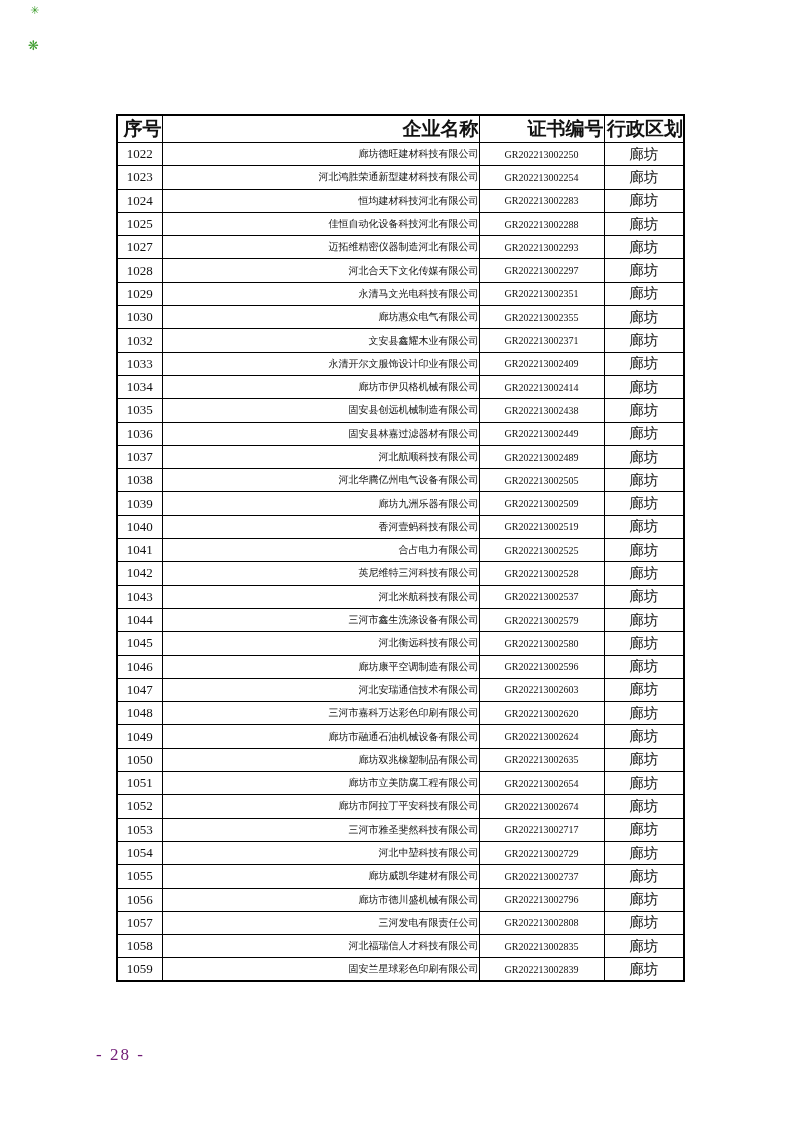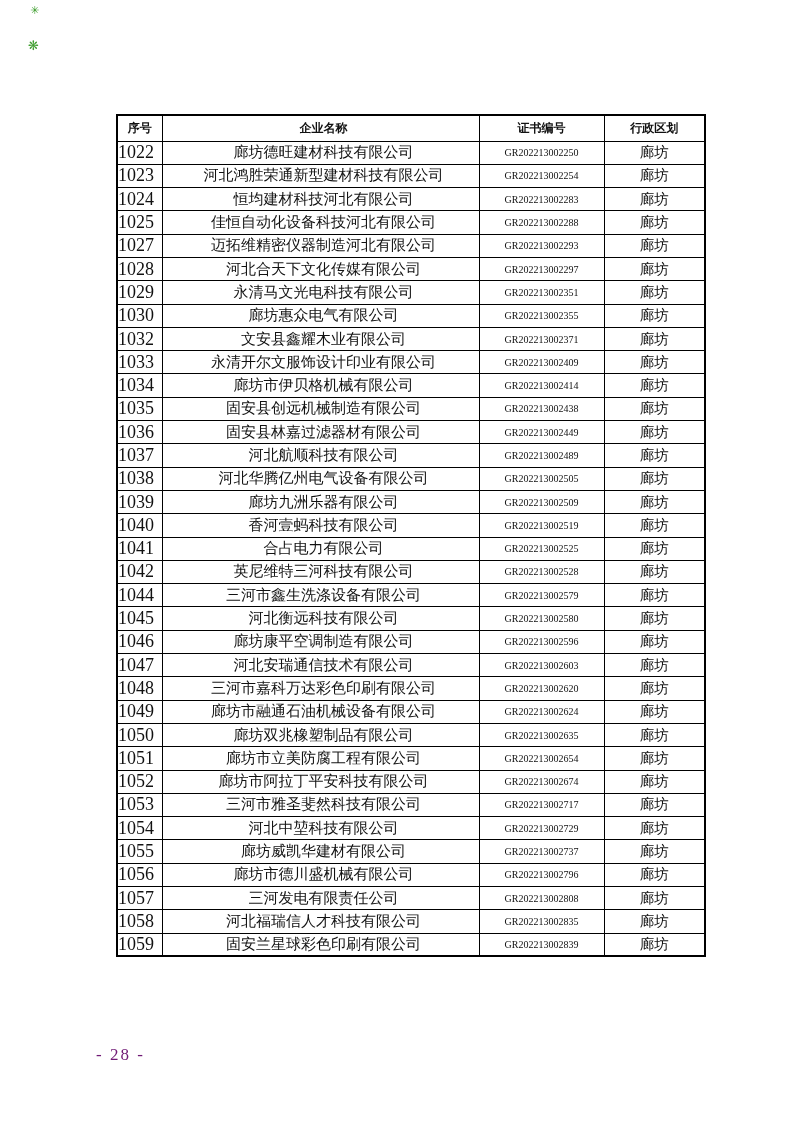--- a/index.html
+++ b/index.html
@@ -32,29 +32,29 @@
     border: 1px solid #000000;
     overflow: hidden;
     white-space: nowrap;
     vertical-align: middle;
   }
   .doc-table { border: 2px solid #000000; }
   .doc-table thead tr { height: 26px; }
   .doc-table tbody tr { height: 23.3px; }
   .doc-table th {
     font-weight: bold;
-    font-size: 12px;
-    text-align: center;
+    font-size: 19px;
+    text-align: right;
     font-family: "Liberation Serif", "DejaVu Serif", serif;
     margin-left: 24px;
   }
-  .col-seq   { width: 45px;  font-size: 18px; font-family: "Liberation Serif", serif; }
-  .col-name  { width: 317px; text-align: center;   font-size: 15px; padding-left: 6px; }
+  .col-seq   { width: 45px;  text-align: center; font-size: 13px; font-family: "Liberation Serif", serif; }
+  .col-name  { width: 317px; text-align: right;   font-size: 10px; padding-left: 6px; }
   .col-cert  { width: 125px; text-align: center; font-size: 10px; font-family: "Liberation Serif", serif; }
-  .col-region{ width: 101px;  text-align: center; font-size: 14.5px; }
+  .col-region{ width: 80px;  text-align: center; font-size: 14.5px; }
 
   .page-number {
     position: absolute;
     left: 96px; top: 1045px;
     font-size: 17px;
     letter-spacing: 2px;
     color: #701a75;
     font-family: "Liberation Serif", "DejaVu Serif", serif;
   }
 </style>
@@ -182,20 +182,26 @@
         <td class="col-cert">GR202213002525</td>
         <td class="col-region">廊坊</td>
       </tr>
       <tr>
         <td class="col-seq">1042</td>
         <td class="col-name">英尼维特三河科技有限公司</td>
         <td class="col-cert">GR202213002528</td>
         <td class="col-region">廊坊</td>
       </tr>
       <tr>
+        <td class="col-seq">1043</td>
+        <td class="col-name">河北米航科技有限公司</td>
+        <td class="col-cert">GR202213002537</td>
+        <td class="col-region">廊坊</td>
+      </tr>
+      <tr>
         <td class="col-seq">1044</td>
         <td class="col-name">三河市鑫生洗涤设备有限公司</td>
         <td class="col-cert">GR202213002579</td>
         <td class="col-region">廊坊</td>
       </tr>
       <tr>
         <td class="col-seq">1045</td>
         <td class="col-name">河北衡远科技有限公司</td>
         <td class="col-cert">GR202213002580</td>
         <td class="col-region">廊坊</td>

